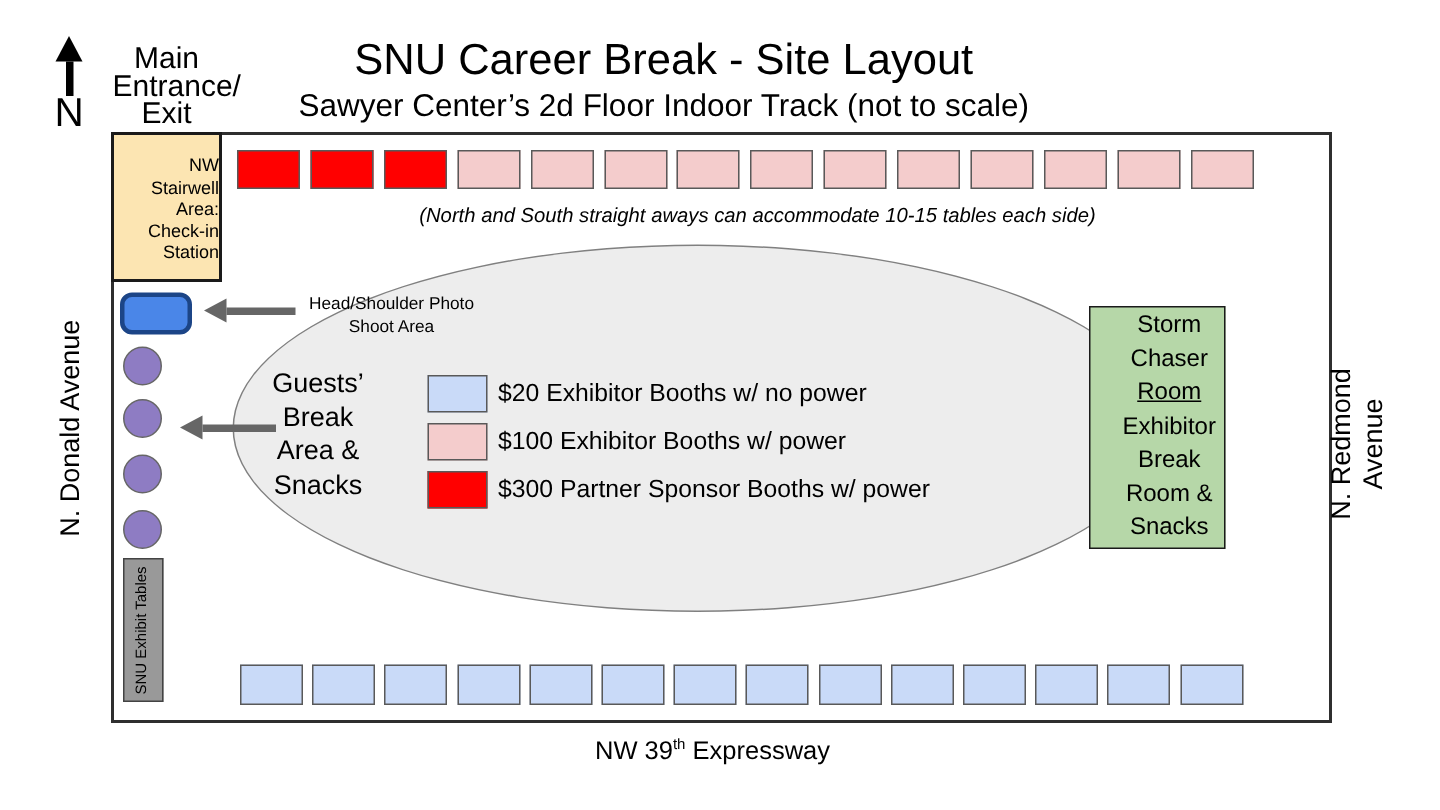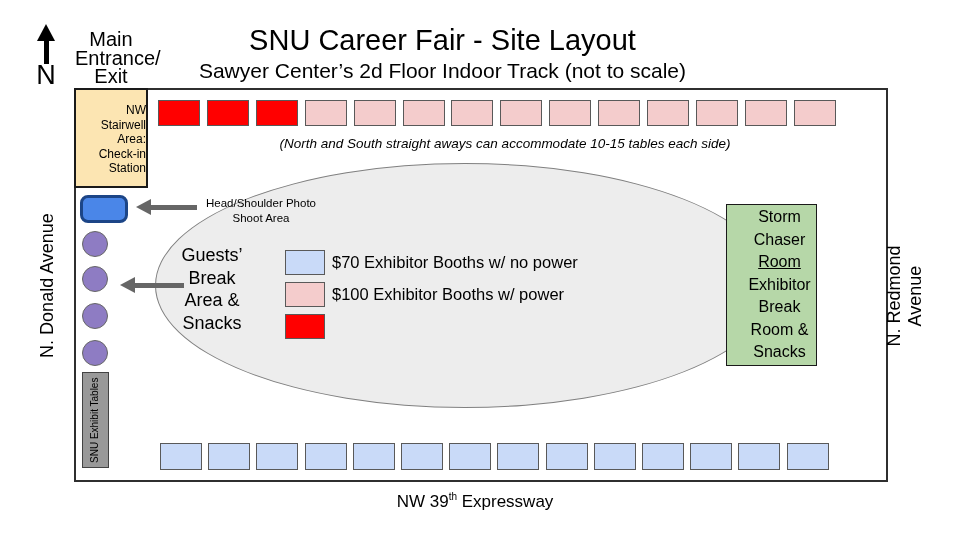--- a/index.html
+++ b/index.html
@@ -100,21 +100,21 @@
   </div>
   <div class="abs compass-n">N</div>
 
   <div class="abs entrance">
     <div>Main</div>
     <div>Entrance/</div>
     <div>Exit</div>
   </div>
 
   <div class="abs title-block">
-    <div class="title">SNU Career Fair - Site Layout</div>
+    <div class="title">SNU Career Break - Site Layout</div>
     <div class="subtitle">Sawyer Center’s 2d Floor Indoor Track (not to scale)</div>
   </div>
 
   <div class="abs main-rect"></div>
 
   <div class="abs checkin" style="background: rgb(252, 229, 178);">
     <span class="checkin-inner">NW Stairwell Area: Check-in Station</span>
   </div>
 
   <div class="booth-row booth-row-north">
@@ -171,28 +171,29 @@
   <div class="abs circle" style="top:340px"></div>
 
   <div class="arrow arrow-break">
     <div class="arrow-head"></div>
     <div class="arrow-stem"></div>
   </div>
   <div class="abs guest-break">Guests’ Break Area &amp; Snacks</div>
 
   <div class="legend-row" style="top:250px">
     <div class="legend-swatch" style="background: rgb(201, 218, 248);"></div>
-    <div class="legend-label">$70 Exhibitor Booths w/ no power</div>
+    <div class="legend-label">$20 Exhibitor Booths w/ no power</div>
   </div>
   <div class="legend-row" style="top:282px">
     <div class="legend-swatch" style="background: rgb(244, 204, 204);"></div>
     <div class="legend-label">$100 Exhibitor Booths w/ power</div>
   </div>
   <div class="legend-row" style="top:314px">
     <div class="legend-swatch" style="background: rgb(255, 0, 0);"></div>
+    <div class="legend-label">$300 Partner Sponsor Booths w/ power</div>
   </div>
 
   <div class="abs storm" style="background: rgb(182, 215, 168);">
     <div>Storm</div>
     <div>Chaser</div>
     <div class="u">Room</div>
     <div>Exhibitor</div>
     <div>Break</div>
     <div>Room &amp;</div>
     <div>Snacks</div>

